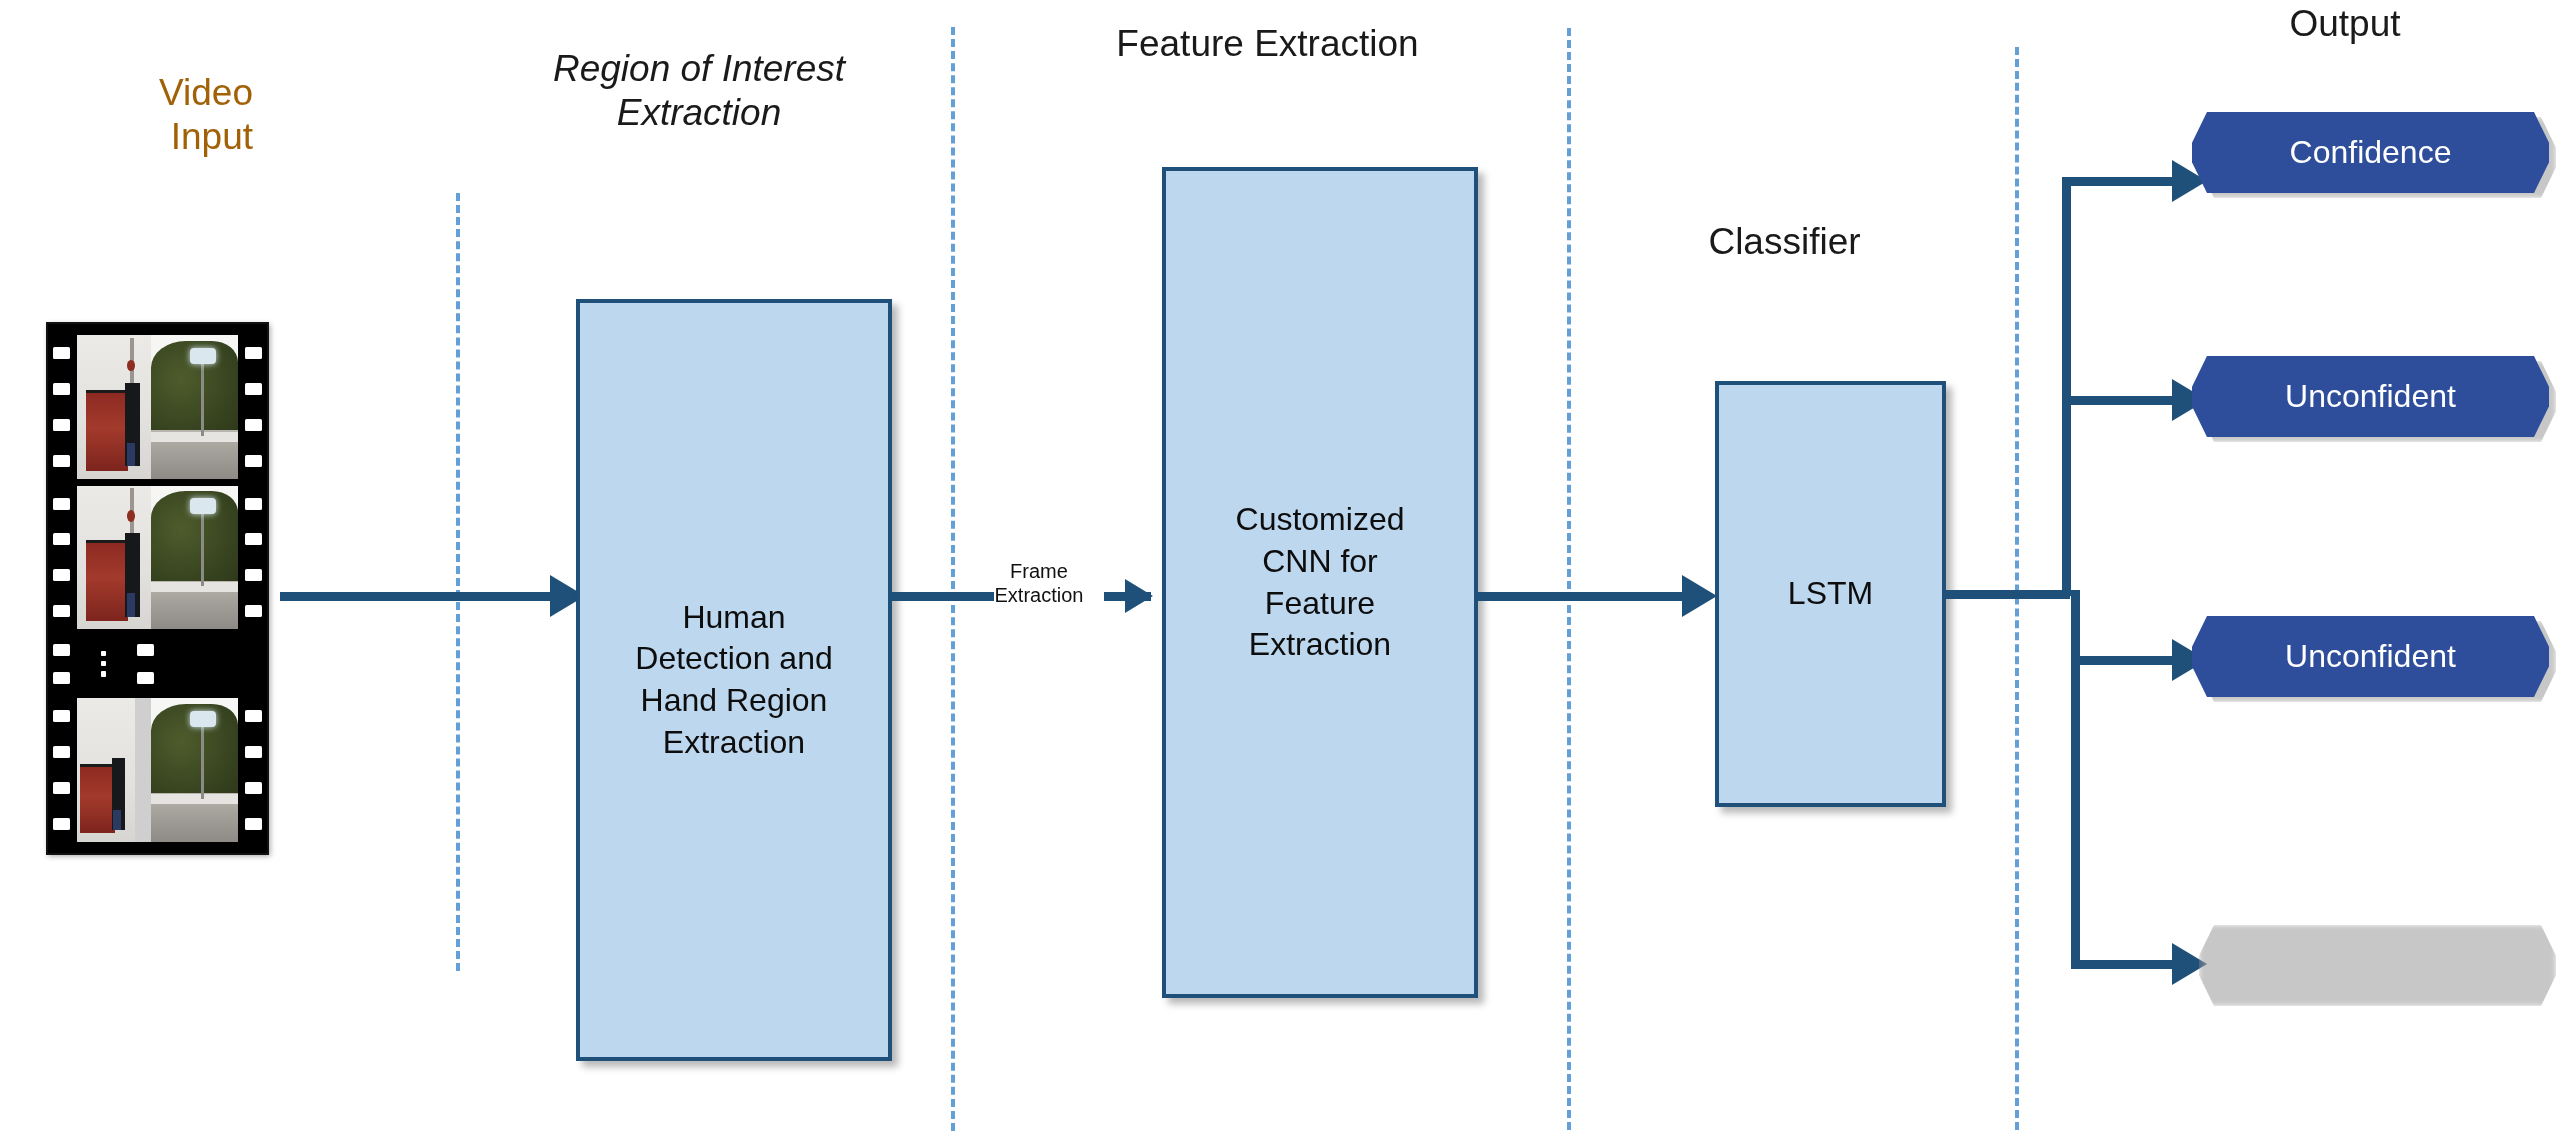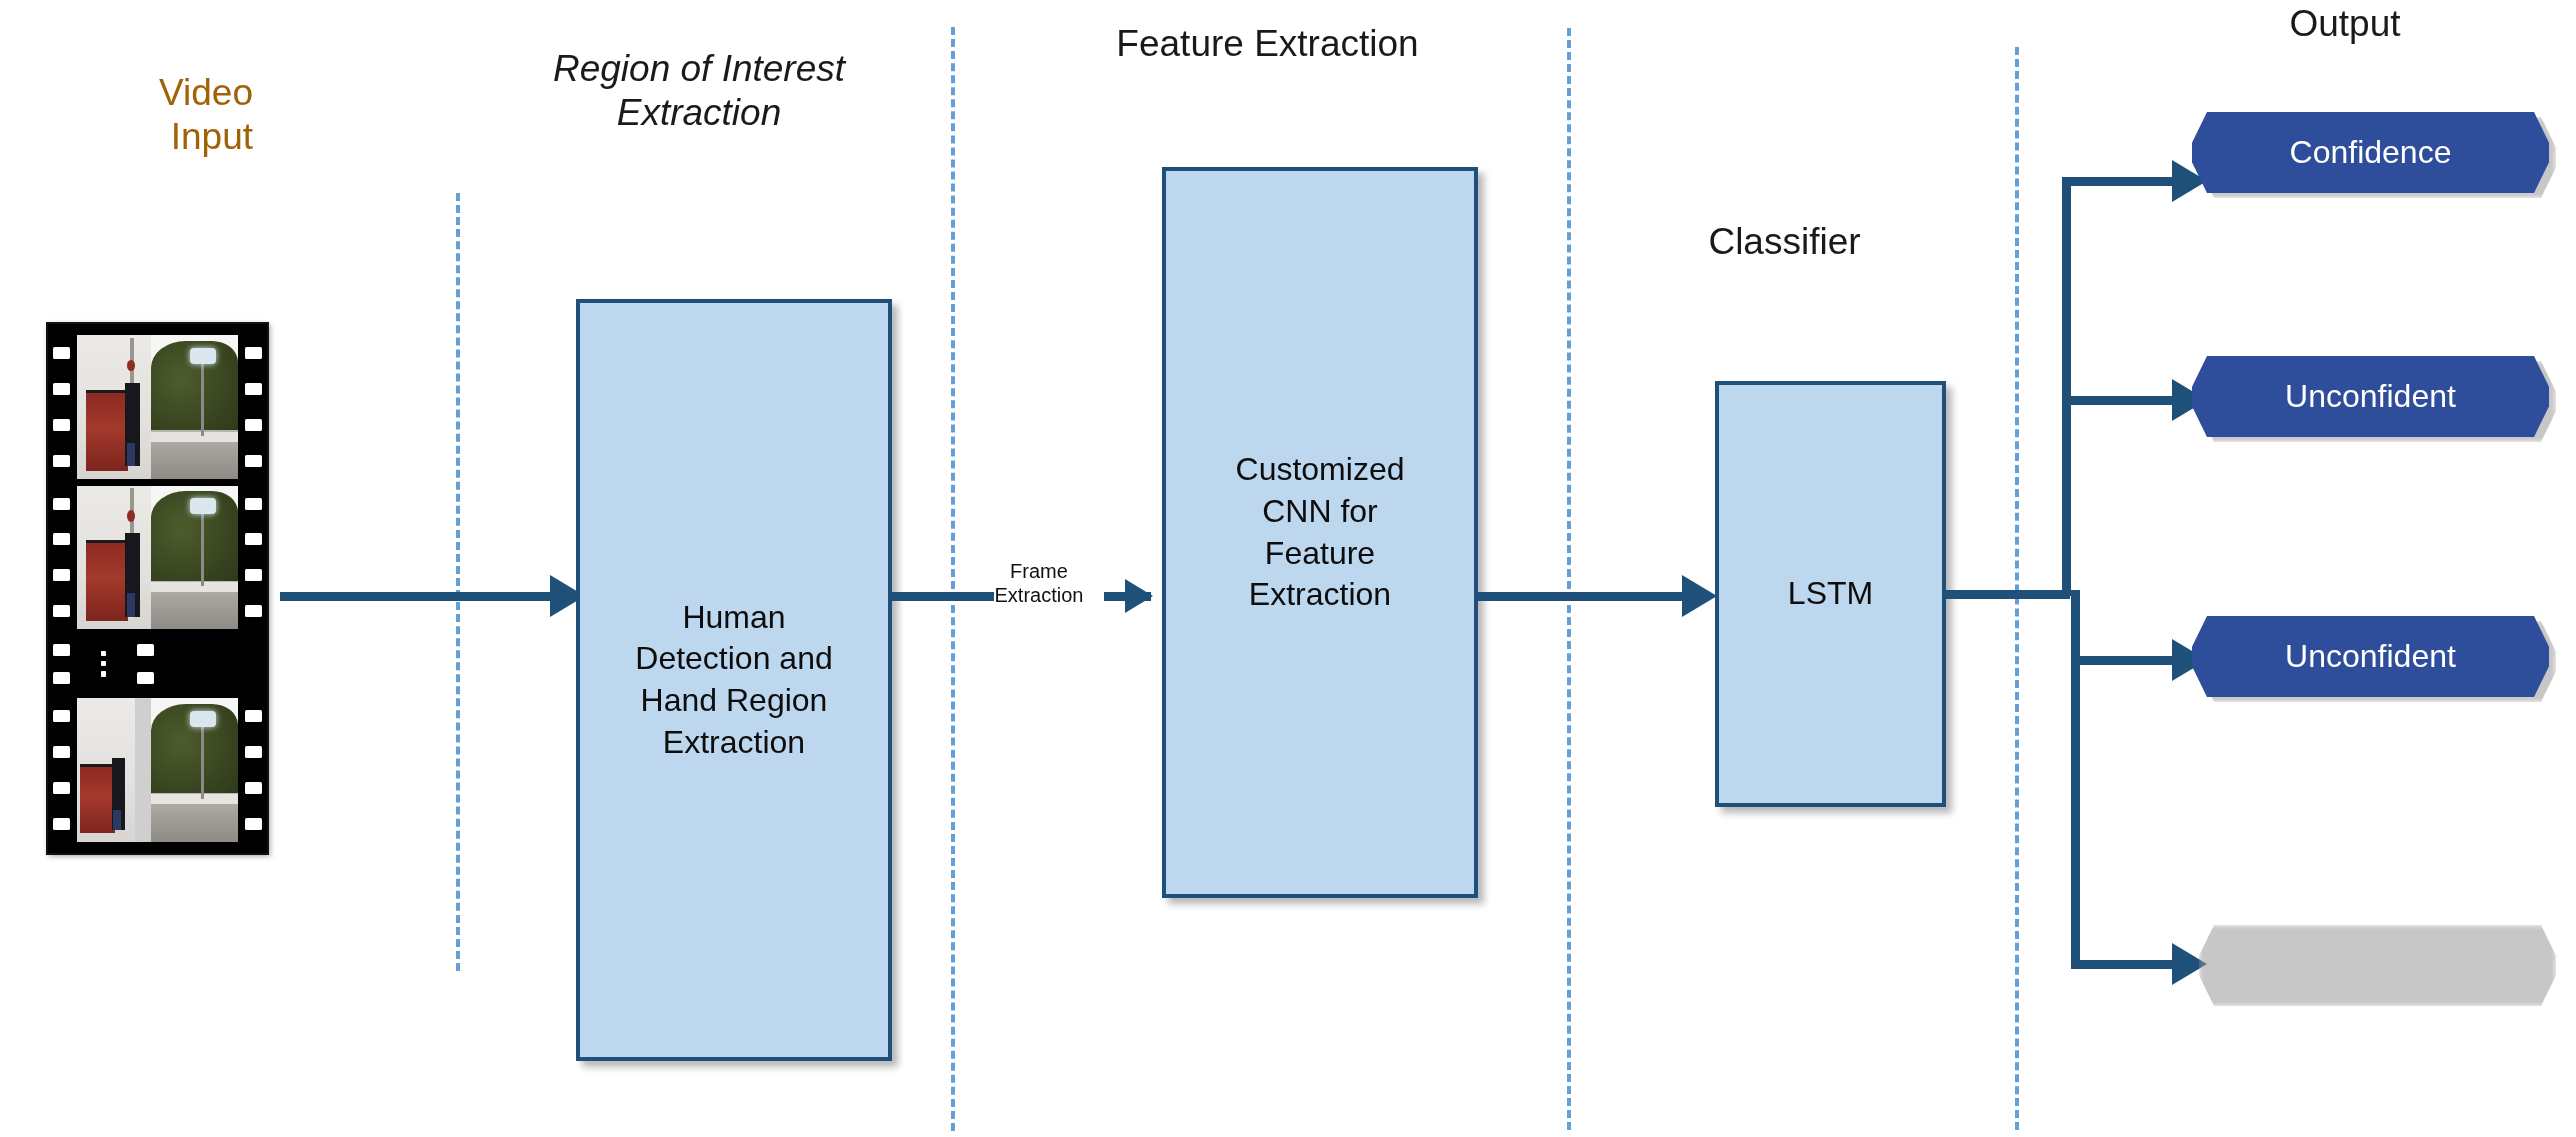--- a/index.html
+++ b/index.html
@@ -359,21 +359,21 @@
 Hand Region
 Extraction</div>
   </div>
 
   <div class="conn-h" style="left:891px; top:592px; width:103px;"></div>
   <div class="edge-label" style="left:952px; top:559px; width:174px;">Frame
 Extraction</div>
   <div class="conn-h" style="left:1104px; top:592px; width:47px;"></div>
   <div class="arrow-head small" style="left:1125px; top:579px;"></div>
 
-  <div class="proc-box" style="left:1162px; top:167px; width:316px; height:731px;">
+  <div class="proc-box" style="left:1162px; top:167px; width:316px; height:831px;">
     <div class="proc-label">Customized
 CNN for
 Feature
 Extraction</div>
   </div>
 
   <div class="conn-h" style="left:1477px; top:592px; width:209px;"></div>
   <div class="arrow-head" style="left:1682px; top:575px;"></div>
 
   <div class="proc-box" style="left:1715px; top:381px; width:231px; height:426px;">

